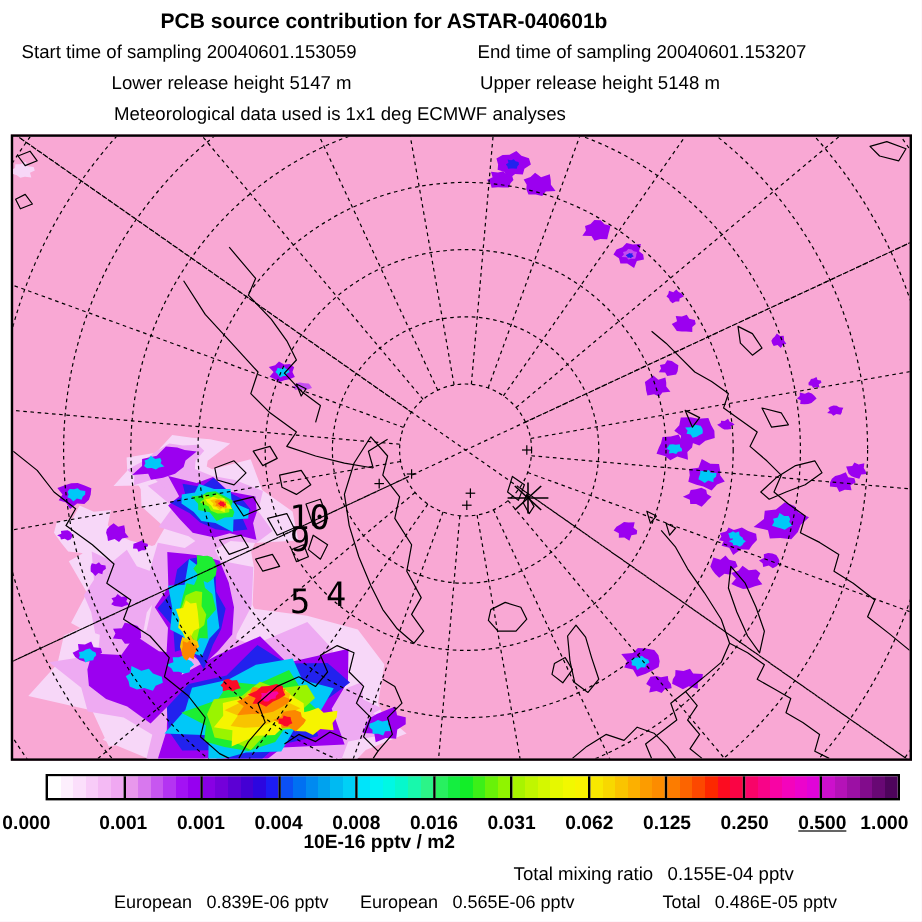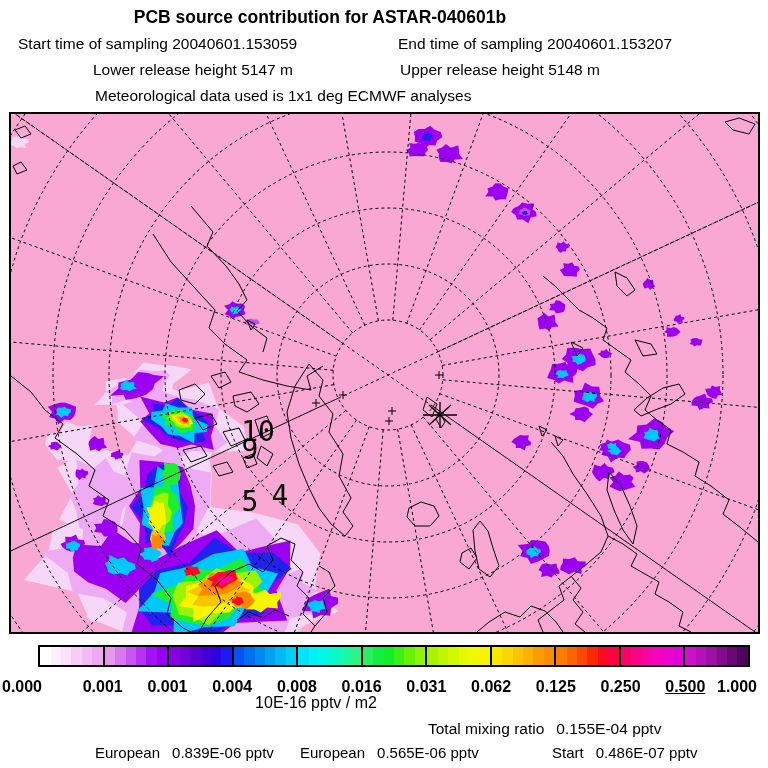--- a/index.html
+++ b/index.html
@@ -14,21 +14,21 @@
   .map{position:absolute;top:112px;left:9px;width:747px;height:518px;
        border:2px solid #000;background:#f9a8d4;}
   .map svg{position:absolute;top:0;left:0;}
   .cbar{position:absolute;left:38px;top:645px;width:708px;height:18px;
         border:2px solid #000;display:flex;}
   .seg{flex:1 1 auto;height:100%;}
   .seg + .seg{border-left:2px solid #000;}
   .cl{position:absolute;top:678px;font-weight:bold;font-size:16px;
       transform:translateX(-50%);white-space:nowrap;}
   .units{position:absolute;top:694px;left:0;width:632px;text-align:center;
-         font-size:16px;}
+         font-size:16px;font-weight:bold;}
   .stat{position:absolute;font-size:15.5px;white-space:nowrap;}
   .stat .lbl{margin-right:12px;}
   .m1a{top:720px;left:85px;} .m1b{top:720px;left:428px;}
   .m2a{top:744px;left:95px;font-size:15px;} .m2b{top:744px;left:300px;font-size:15px;}
   .m2c{top:744px;left:552px;font-size:15px;}
 </style>
 </head>
 <body>
 
 <div class="page">
@@ -288,15 +288,15 @@
   <span class="stat m1b">
     <span class="lbl">Total mixing ratio</span><span>0.155E-04 pptv</span>
   </span>
   <span class="stat m2a">
     <span class="lbl">European</span><span>0.839E-06 pptv</span>
   </span>
   <span class="stat m2b">
     <span class="lbl">European</span><span>0.565E-06 pptv</span>
   </span>
   <span class="stat m2c">
-    <span class="lbl">Start</span><span>0.486E-07 pptv</span>
+    <span class="lbl">Total</span><span>0.486E-05 pptv</span>
   </span>
 </div>
 
 </body></html>

